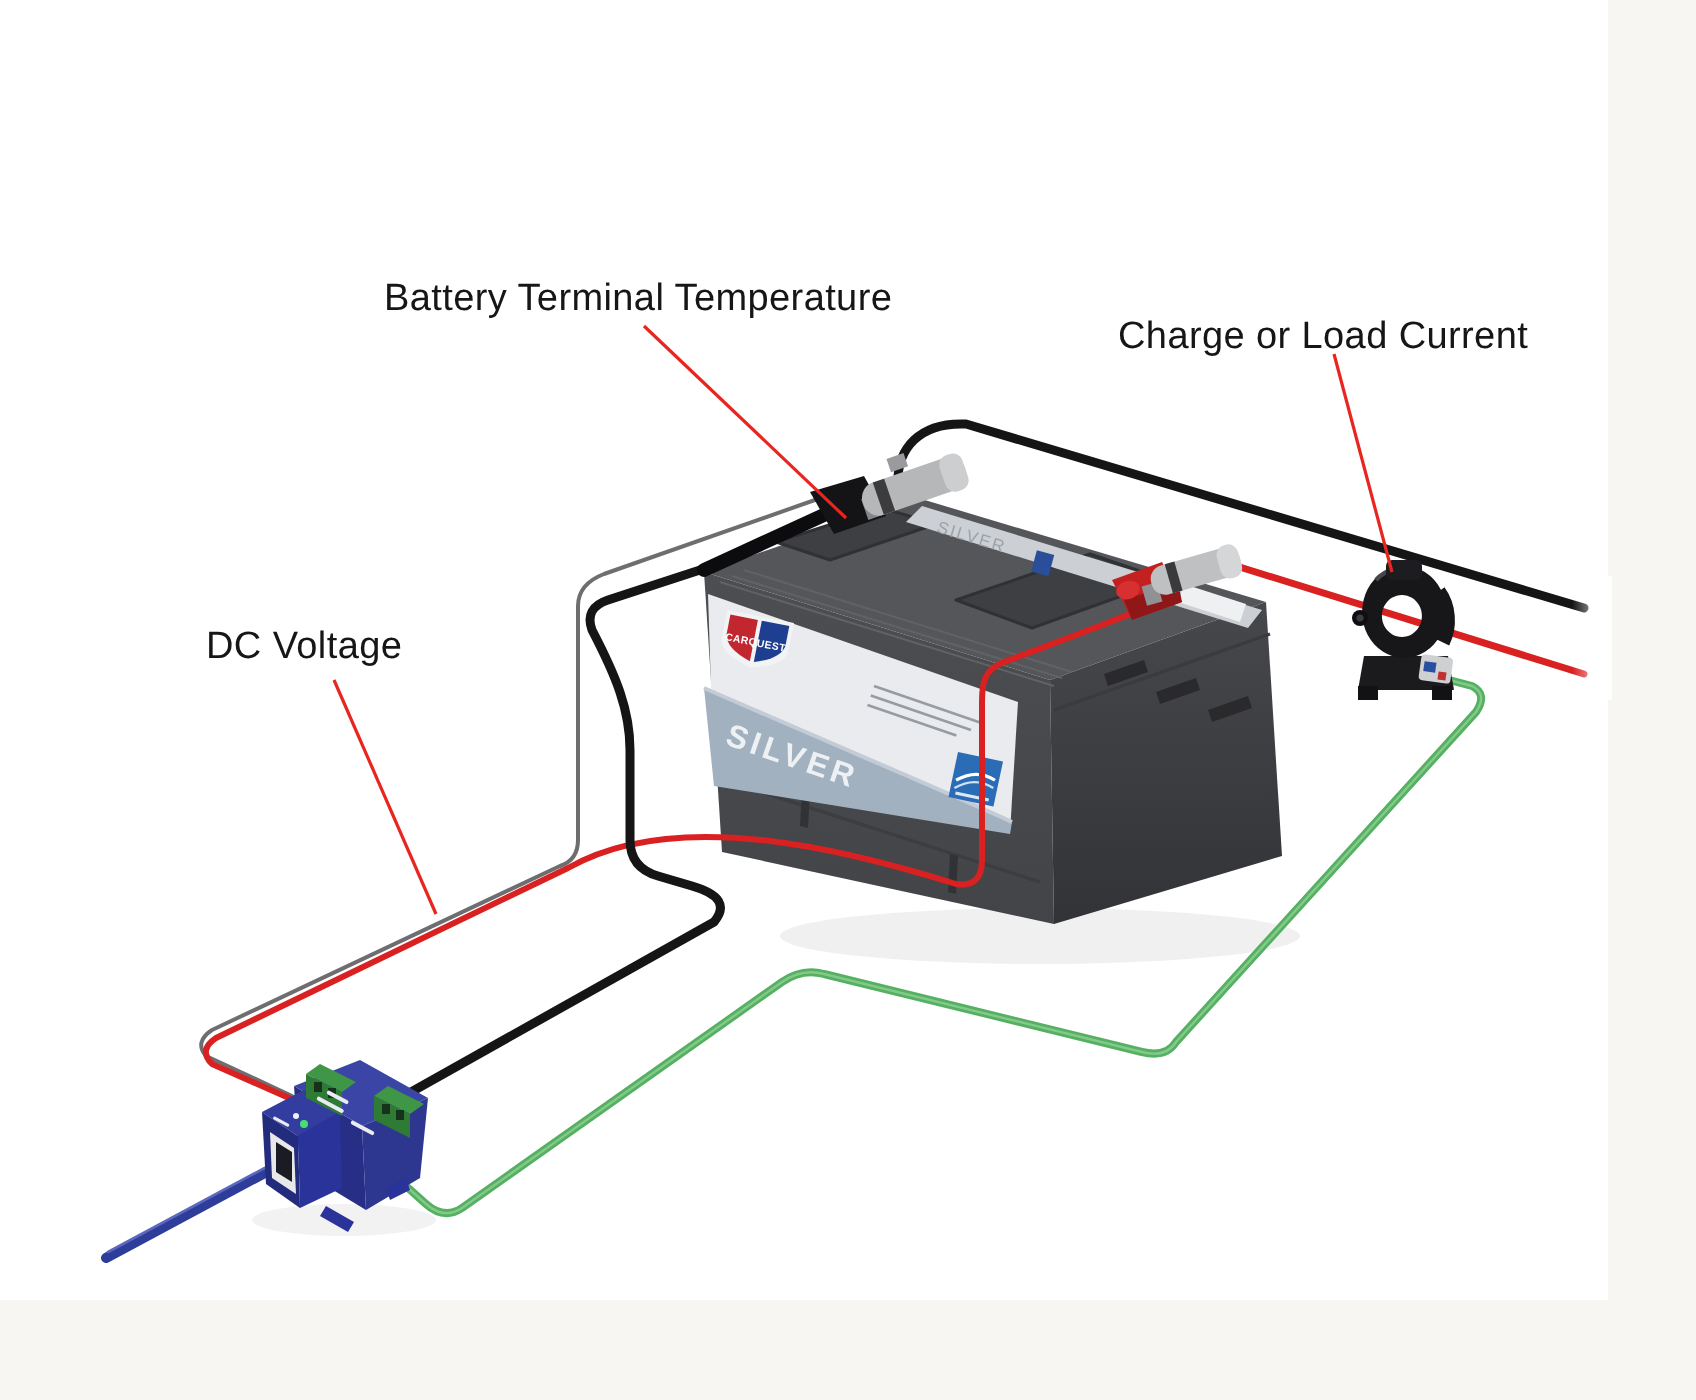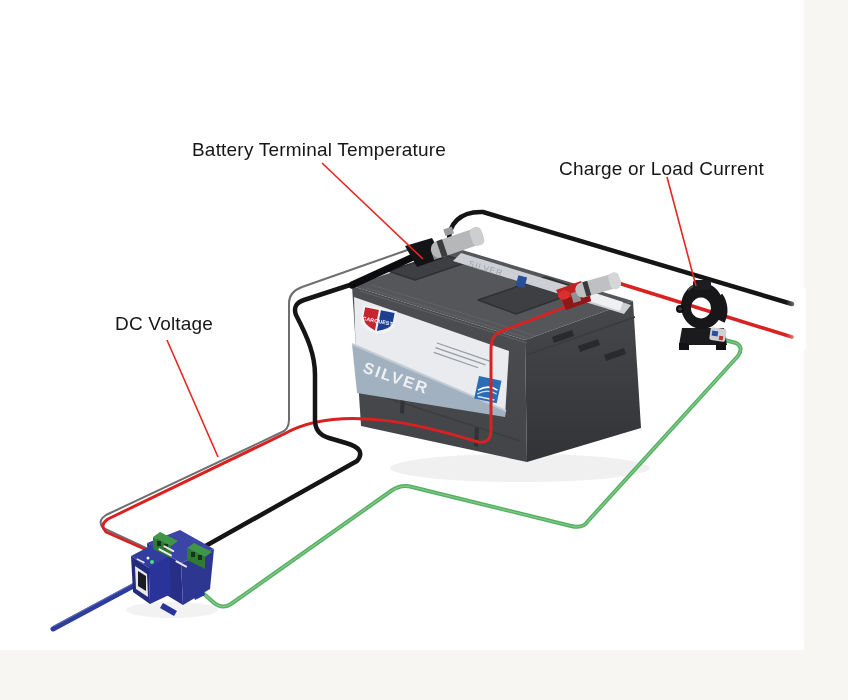--- a/index.html
+++ b/index.html
@@ -10,21 +10,21 @@
   .margin-strip{position:absolute;pointer-events:none;}
   .strip-right{right:0;top:0;width:44px;height:700px;background:#f7f6f3;}
   .strip-bottom{left:0;bottom:0;width:848px;height:50px;background:#f7f6f3;}
   .diagram-svg{position:absolute;left:0;top:0;}
   .ann-label{
     position:absolute;font-size:19px;color:#161616;white-space:nowrap;
     letter-spacing:0.2px;
   }
   .lbl-temp{left:192px;top:139px;}
   .lbl-current{left:559px;top:158px;}
-  .lbl-voltage{left:115px;top:313px;}
+  .lbl-voltage{left:103px;top:313px;}
 </style>
 </head>
 <body>
 
 <div class="canvas">
   <div class="margin-strip strip-right"></div>
   <div class="margin-strip strip-bottom"></div>
 
   <svg class="diagram-svg" width="848" height="700" viewBox="0 0 848 700">
     <defs>

